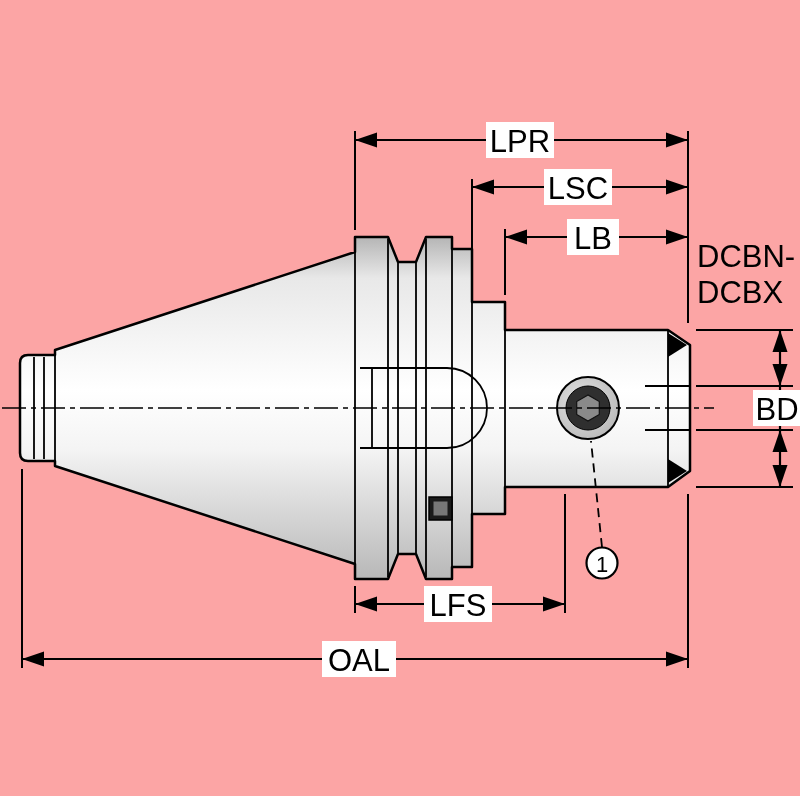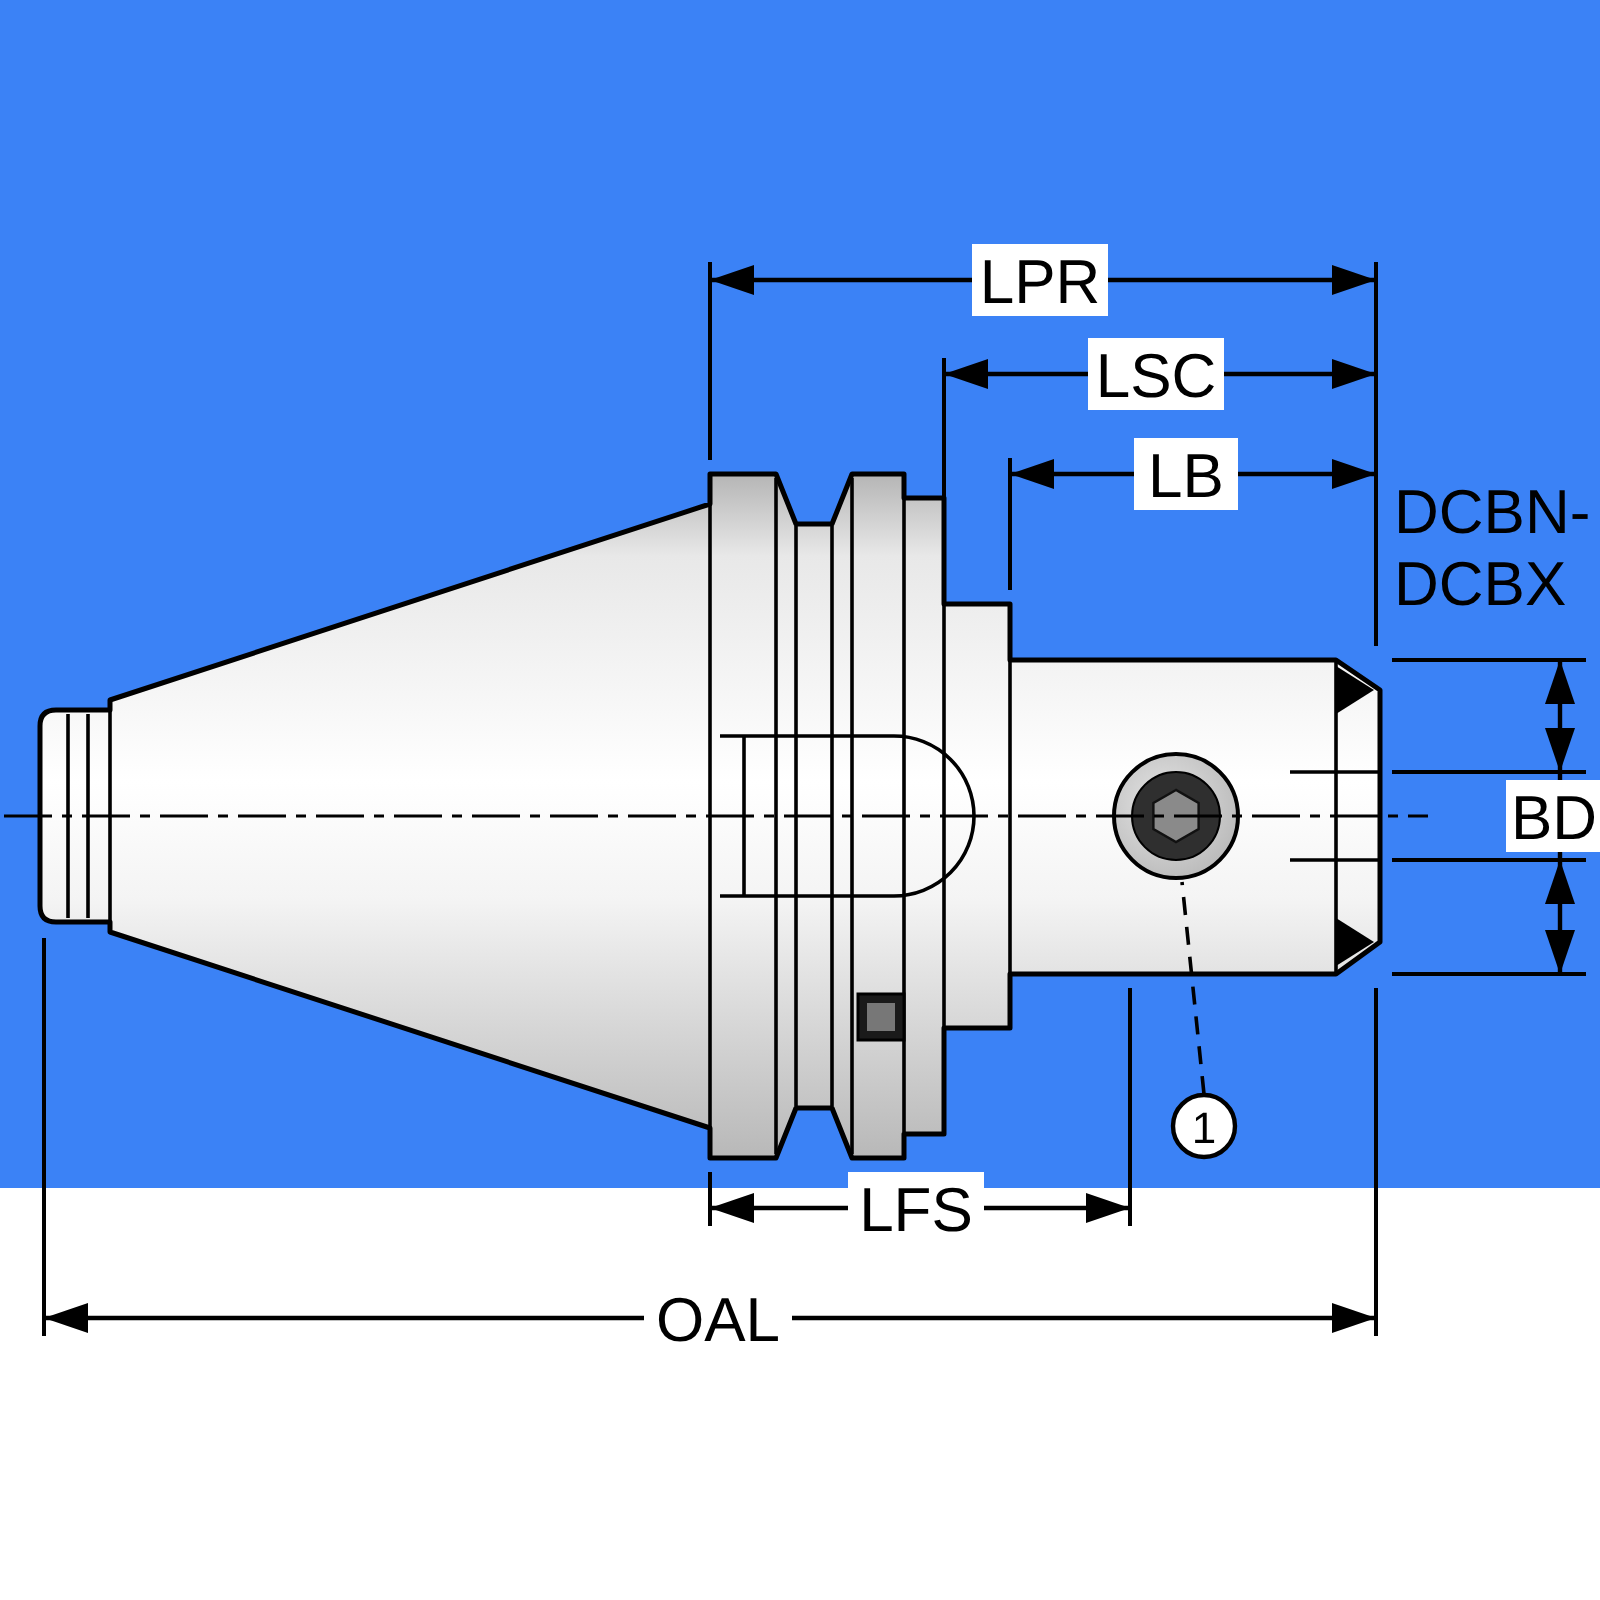--- a/index.html
+++ b/index.html
@@ -6,23 +6,23 @@
     margin: 0;
     padding: 0;
     background: #ffffff;
     width: 800px;
     height: 800px;
     overflow: hidden;
     font-family: "Liberation Sans", sans-serif;
   }
   #stage {
     width: 800px;
-    height: 594px;
+    height: 796px;
     position: relative;
-    background: #3b82f6;
+    background: #fca5a5;
   }
   svg { display: block; }
   .outline { fill: url(#metalGrad); stroke: #000; stroke-width: 2.5; stroke-linejoin: round; }
   .detail  { stroke: #000; stroke-width: 1.8; fill: none; }
   .dimline { stroke: #000; stroke-width: 2.2; fill: none; }
   .extline { stroke: #000; stroke-width: 2; fill: none; }
   .arrow   { fill: #000; stroke: none; }
   .labelbg { fill: #ffffff; stroke: none; }
   .dimtext {
     font-family: "Liberation Sans", sans-serif;

